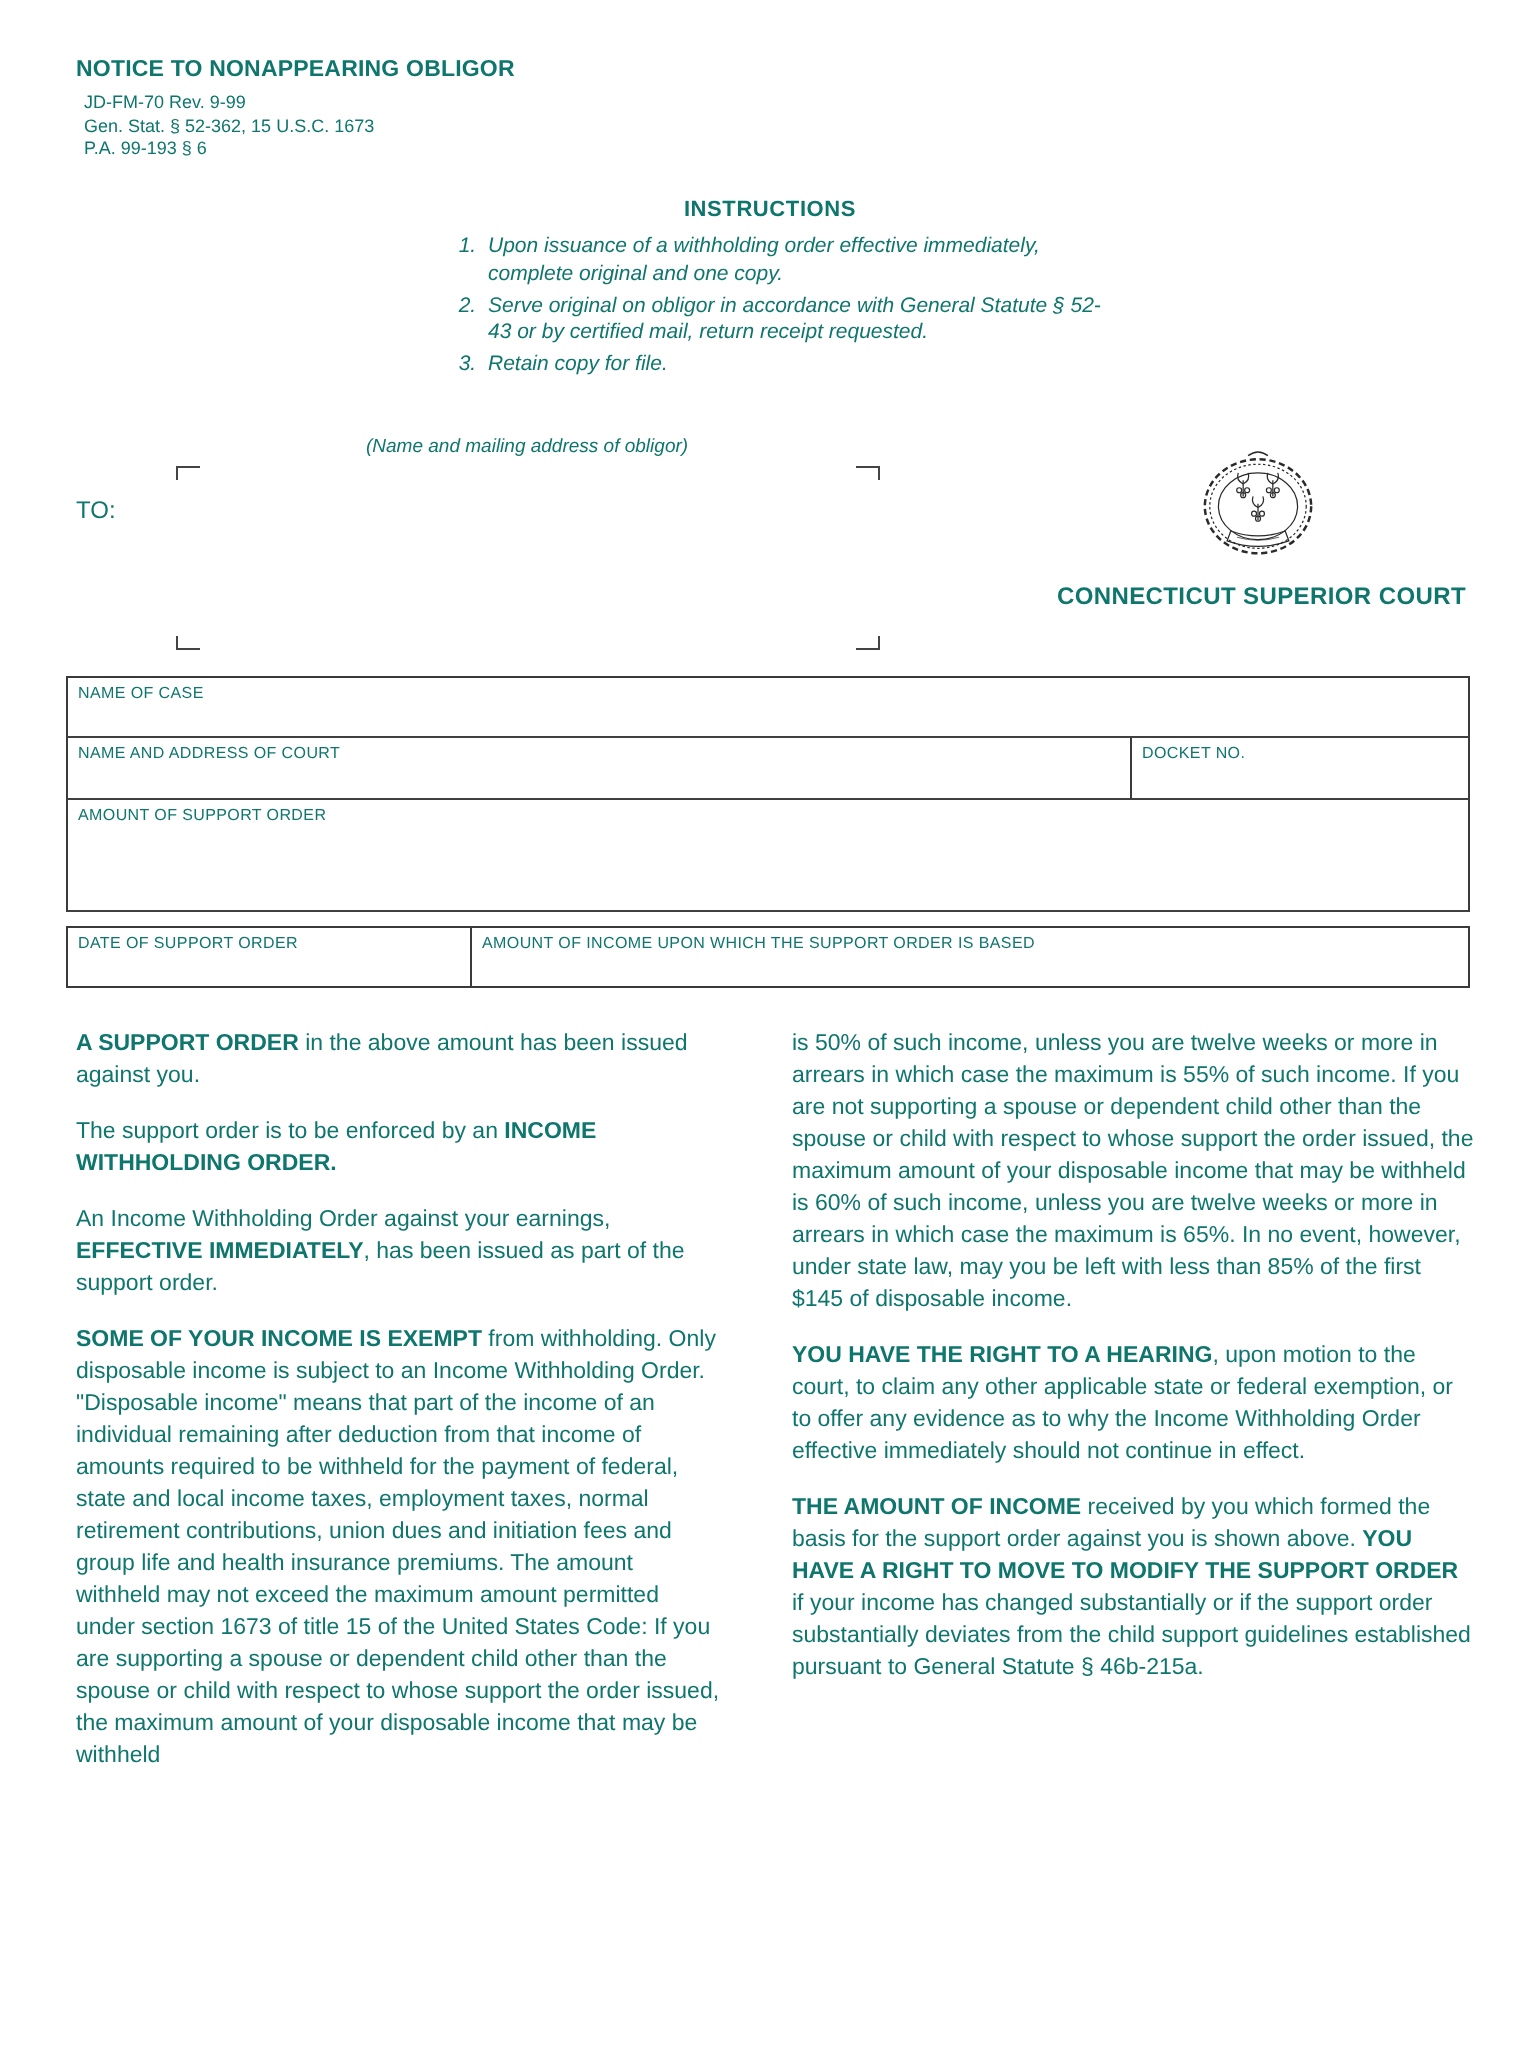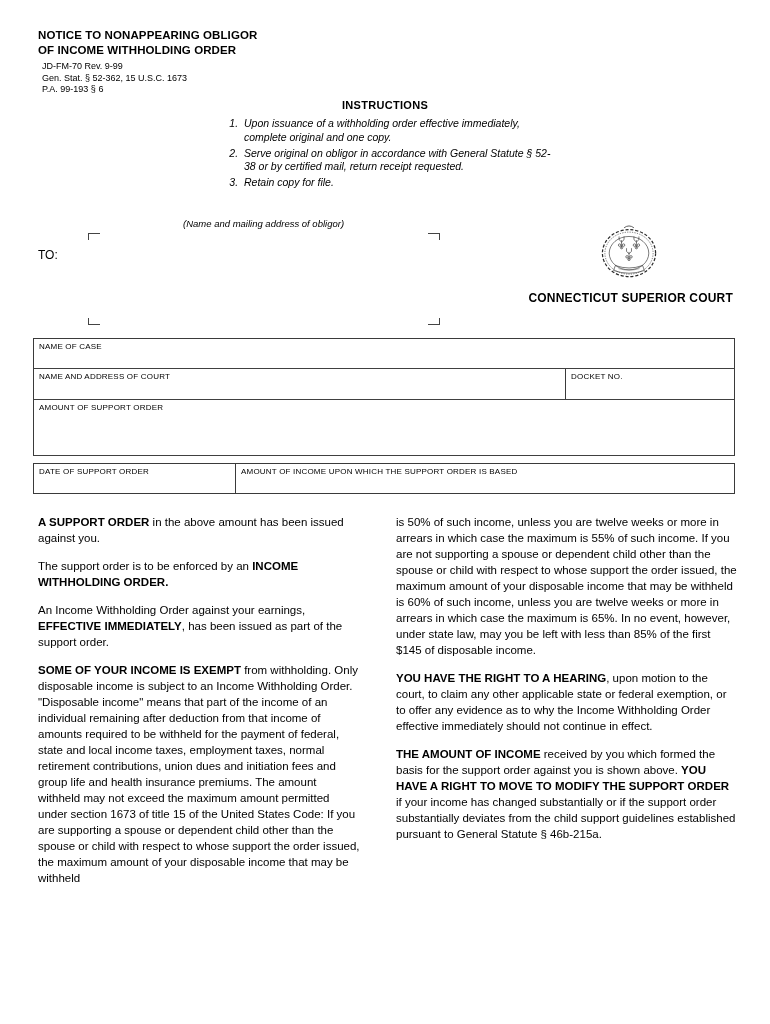--- a/index.html
+++ b/index.html
@@ -1,19 +1,19 @@
 <!DOCTYPE html>
 <html><head>
 <meta charset="utf-8">
 <style>
   * { margin:0; padding:0; box-sizing:border-box; }
   html, body { background:#ffffff; }
   .page {
     position:relative; width:770px; height:884px; background:#fff;
-    font-family:"Liberation Sans", sans-serif; color:#000000; overflow:hidden;
+    font-family:"Liberation Sans", sans-serif; color:#0f766e; overflow:hidden;
   }
   .abs { position:absolute; }
 
   
   .form-header { left:38px; top:28px; }
   .form-title { font-size:11.5px; font-weight:bold; line-height:15px; letter-spacing:0.1px; }
   .form-meta { font-size:9px; line-height:11.5px; padding-left:4px; }
   .form-meta-wrap { margin-top:3px; }
 
   
@@ -63,33 +63,32 @@
   .sigrow .cell:last-child { border-right:none; }
   .sig-c1 { width:302px; } .sig-c2 { width:270px; } .sig-c3 { flex:1; }
 </style>
 </head>
 <body>
 
 <div class="page">
 
   <div class="abs form-header">
     <div class="form-title">NOTICE TO NONAPPEARING OBLIGOR</div>
-    <div class="form-title">OF INCOME WITHHOLDING ORDER</div>
     <div class="form-meta-wrap">
       <div class="form-meta">JD-FM-70 Rev. 9-99</div>
       <div class="form-meta">Gen. Stat. § 52-362, 15 U.S.C. 1673</div>
       <div class="form-meta">P.A. 99-193 § 6</div>
     </div>
   </div>
 
   <div class="abs instructions-heading">INSTRUCTIONS</div>
   <div class="abs instructions-list">
     <ol>
         <li>Upon issuance of a withholding order effective immediately, complete original and one copy.</li>
-        <li>Serve original on obligor in accordance with General Statute § 52-38 or by certified mail, return receipt requested.</li>
+        <li>Serve original on obligor in accordance with General Statute § 52-43 or by certified mail, return receipt requested.</li>
         <li>Retain copy for file.</li>
       </ol>
   </div>
 
   <div class="abs obligor-caption">(Name and  mailing address of obligor)</div>
   <div class="abs to-label">TO:</div>
   <div class="abs bracket-area">
     <div class="bracket bk-tl"></div>
     <div class="bracket bk-tr"></div>
     <div class="bracket bk-bl"></div>

